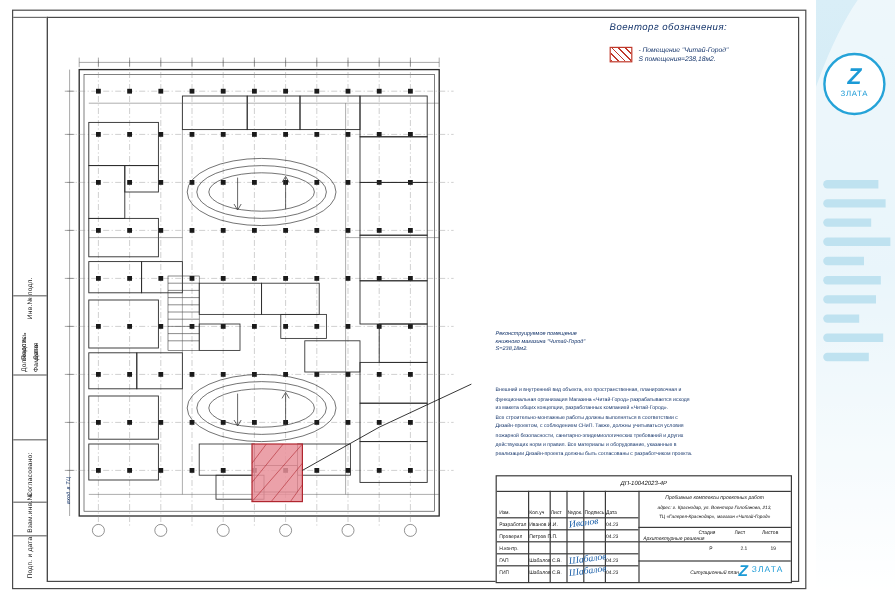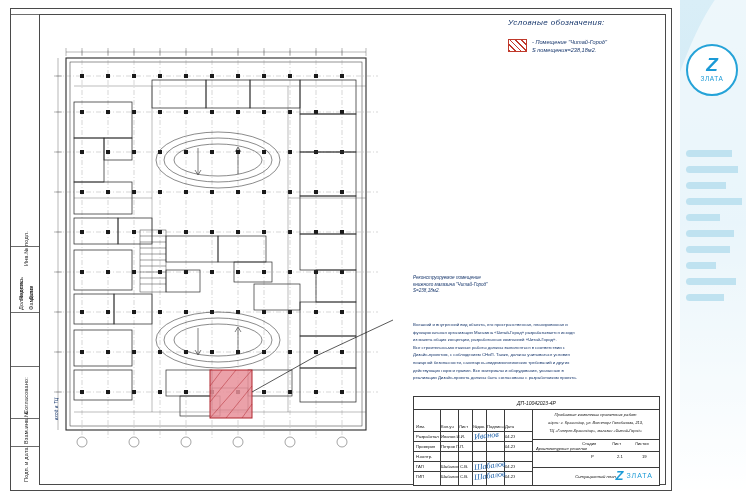--- a/index.html
+++ b/index.html
@@ -605,21 +605,21 @@
         <line x1="194" y1="378" x2="204" y2="364"></line>
       </g>
 
       <path class="leader" d="M204 352 L268 316 L345 280"></path>
     </svg>
 
     <span class="vtext" style="left:6px; top:380px; font-size:4.6px; font-style:italic; color:#15356b;">вход в ТЦ</span>
   </div>
 
   <div class="legend">
-    <div class="legend-title">Условные обозначения:</div>
+    <div class="legend-title">Военторг обозначения:</div>
     <div class="legend-row">
       <div class="legend-swatch"></div>
       <div class="legend-text">
         <div>- Помещение  "Читай-Город"</div>
         <div>S помещения=238,18м2.</div>
       </div>
     </div>
   </div>
 
   <div class="callout-label">

